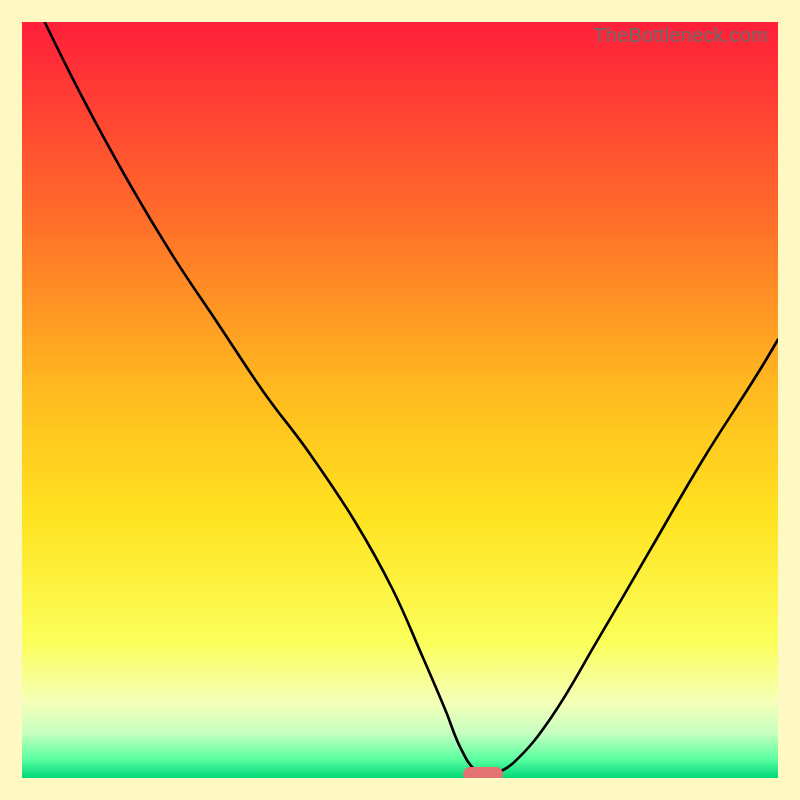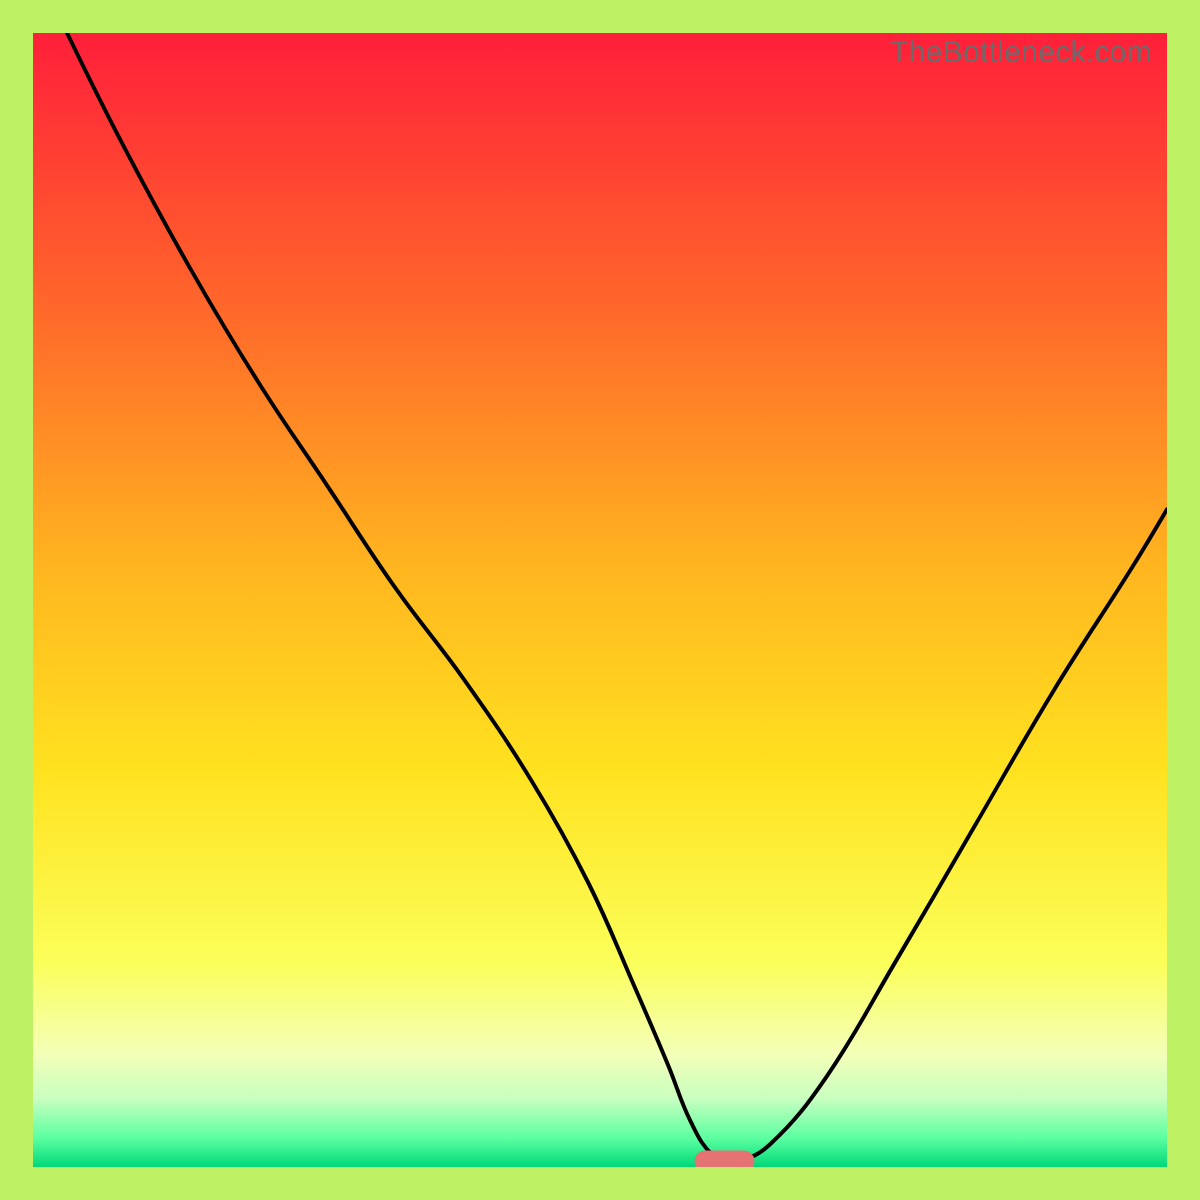--- a/index.html
+++ b/index.html
@@ -9,21 +9,21 @@
     height: 800px;
     background: #000;
     overflow: hidden;
   }
   .frame {
     position: absolute;
     left: 0;
     top: 0;
     width: 800px;
     height: 800px;
-    background: #bef264;
+    background: #fef9c3;
   }
   .plot {
     position: absolute;
     left: 22px;
     top: 22px;
     width: 756px;
     height: 756px;
     overflow: hidden;
   }
   .gradient {

